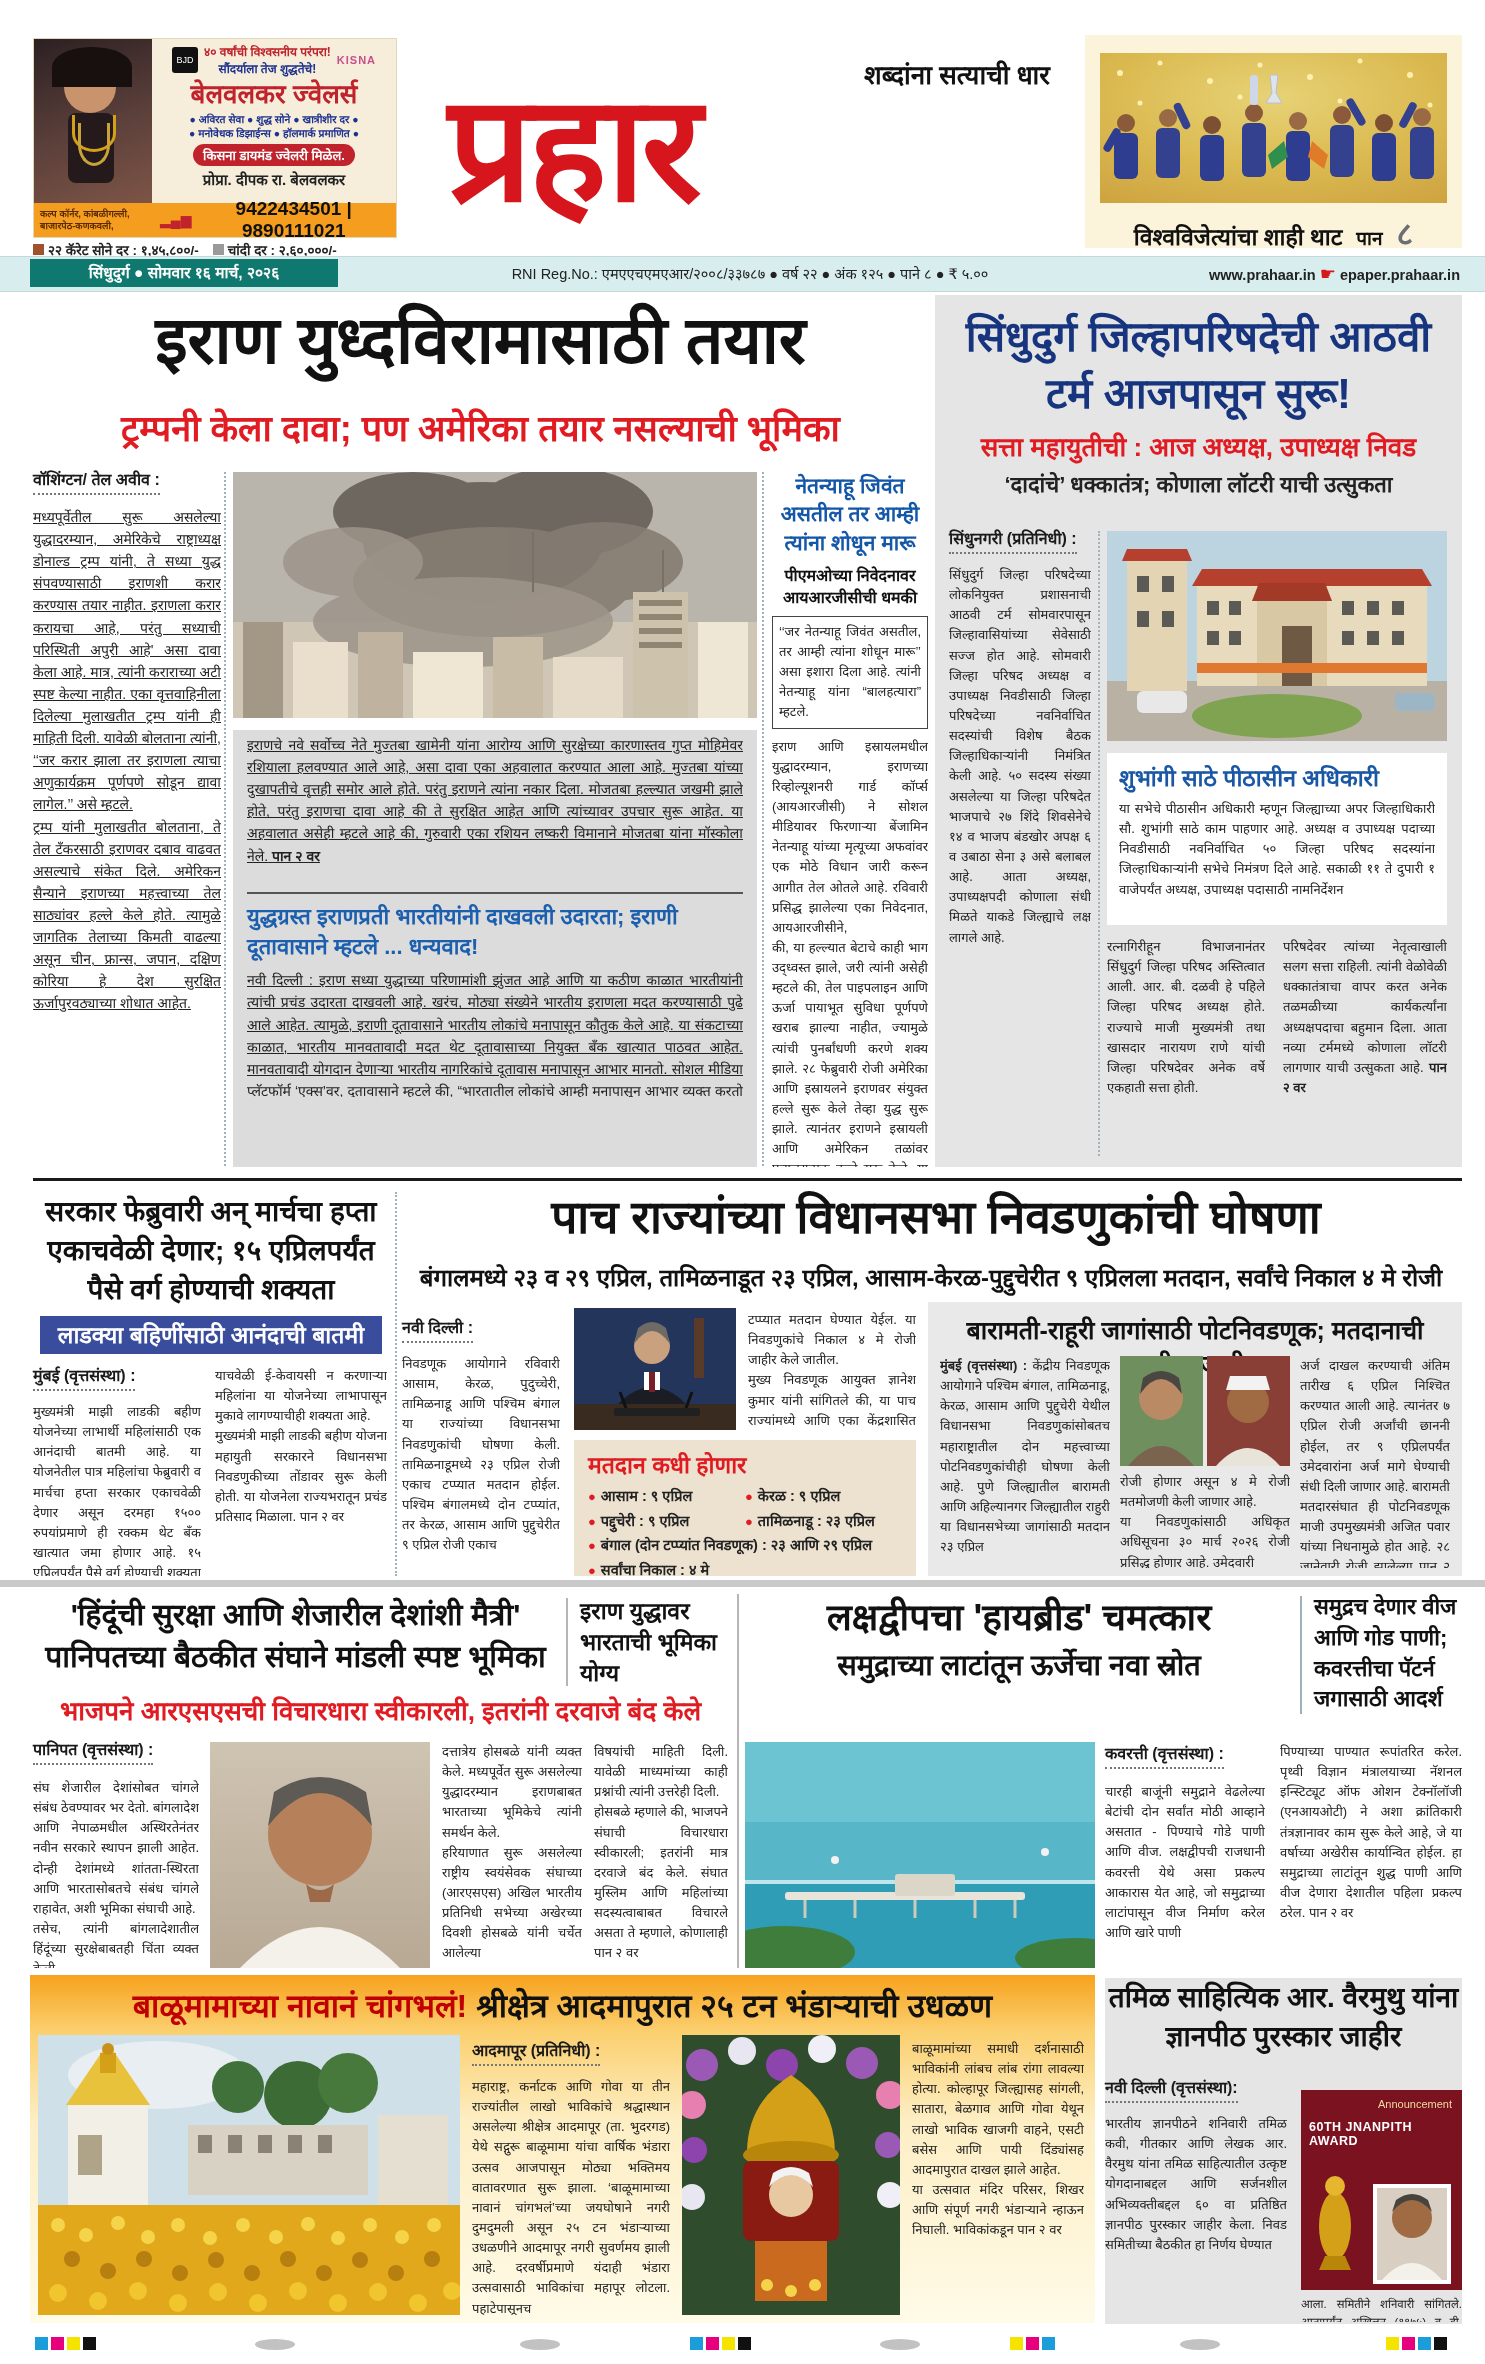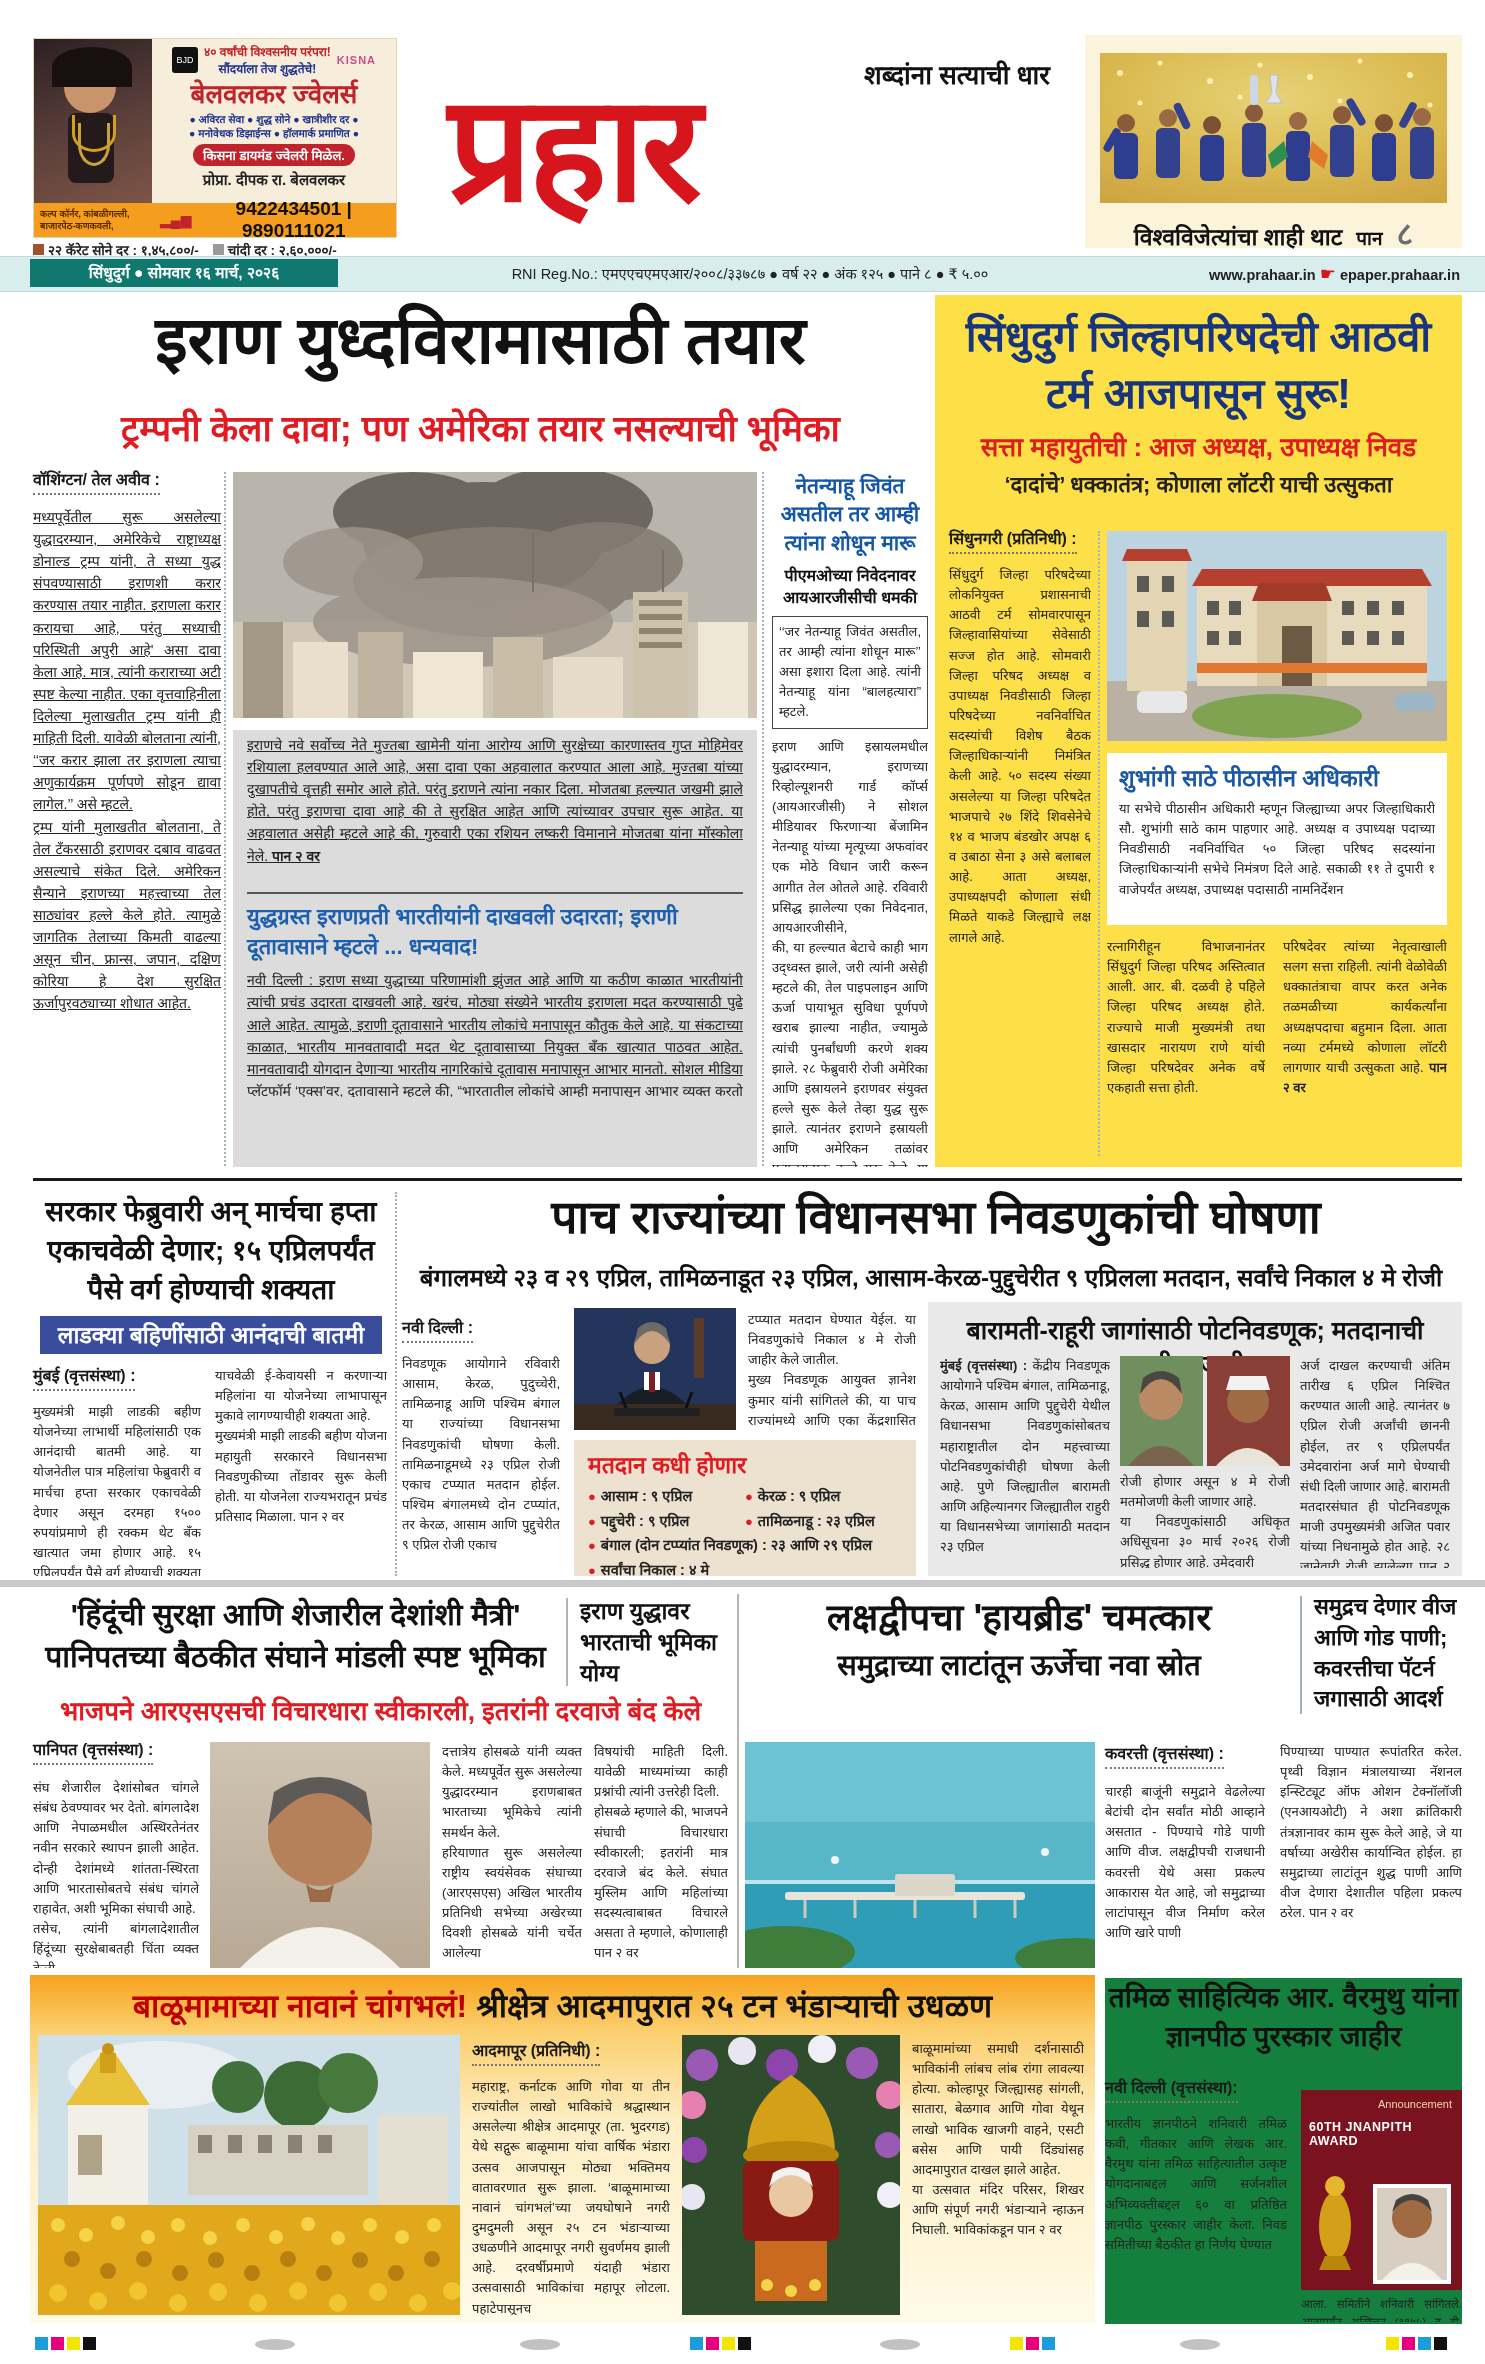--- a/index.html
+++ b/index.html
@@ -206,21 +206,21 @@
 <div class="abs vdot" style="left:762px;top:472px;height:694px;"></div>
 
 <div class="abs" style="left:772px;top:472px;width:156px;height:695px;overflow:hidden;">
   <div style="color:#1457a8;font-weight:900;font-size:21px;line-height:1.35;text-align:center;">नेतन्याहू जिवंत असतील तर आम्ही त्यांना शोधून मारू</div>
   <div style="color:#111;font-weight:900;font-size:16px;line-height:1.4;text-align:center;margin-top:8px;">पीएमओच्या निवेदनावर आयआरजीसीची धमकी</div>
   <div class="col-sm" style="border:1.5px solid #444;padding:5px 6px;margin:6px 0;">‘‘जर नेतन्याहू जिवंत असतील, तर आम्ही त्यांना शोधून मारू’’ असा इशारा दिला आहे. त्यांनी नेतन्याहू यांना “बालहत्यारा” म्हटले.</div>
   <div class="col-sm" style="margin-top:8px;">इराण आणि इस्रायलमधील युद्धादरम्यान, इराणच्या रिव्होल्यूशनरी गार्ड कॉर्प्स (आयआरजीसी) ने सोशल मीडियावर फिरणाऱ्या बेंजामिन नेतन्याहू यांच्या मृत्यूच्या अफवांवर एक मोठे विधान जारी करून आगीत तेल ओतले आहे. रविवारी प्रसिद्ध झालेल्या एका निवेदनात, आयआरजीसीने,</div>
   <div class="col-sm">की, या हल्ल्यात बेटाचे काही भाग उद्ध्वस्त झाले, जरी त्यांनी असेही म्हटले की, तेल पाइपलाइन आणि ऊर्जा पायाभूत सुविधा पूर्णपणे खराब झाल्या नाहीत, ज्यामुळे त्यांची पुनर्बांधणी करणे शक्य झाले. २८ फेब्रुवारी रोजी अमेरिका आणि इस्रायलने इराणवर संयुक्त हल्ले सुरू केले तेव्हा युद्ध सुरू झाले. त्यानंतर इराणने इस्रायली आणि अमेरिकन तळांवर प्रत्युत्तरात्मक हल्ले सुरू केले. या संघर्षात आतापर्यंत असंख्य लोकांचा मृत्यू झाला आहे, ज्यात १३</div>
 </div>
 
-<div class="abs" style="left:935px;top:295px;width:527px;height:872px;background:#fde047;">
+<div class="abs" style="left:935px;top:295px;width:527px;height:872px;background:#e5e5e5;">
   <div class="hl-blue center" style="font-size:42px;line-height:1.35;padding:14px 18px 4px 18px;">सिंधुदुर्ग जिल्हापरिषदेची आठवी टर्म आजपासून सुरू!</div>
   <div class="hl-red center" style="font-size:26px;padding:2px 10px;">सत्ता महायुतीची : आज अध्यक्ष, उपाध्यक्ष निवड</div>
   <div class="center" style="font-size:22px;font-weight:900;color:#222;padding:2px 10px 8px 10px;">‘दादांचे’ धक्कातंत्र; कोणाला लॉटरी याची उत्सुकता</div>
 
   <div style="position:absolute;left:14px;top:232px;">
     <span class="dateline">सिंधुनगरी (प्रतिनिधी) :</span>
   </div>
   <div class="col-sm" style="position:absolute;left:14px;top:270px;width:142px;height:588px;">सिंधुदुर्ग जिल्हा परिषदेच्या लोकनियुक्त प्रशासनाची आठवी टर्म सोमवारपासून जिल्हावासियांच्या सेवेसाठी सज्ज होत आहे. सोमवारी जिल्हा परिषद अध्यक्ष व उपाध्यक्ष निवडीसाठी जिल्हा परिषदेच्या नवनिर्वाचित सदस्यांची विशेष बैठक जिल्हाधिकाऱ्यांनी निमंत्रित केली आहे. ५० सदस्य संख्या असलेल्या या जिल्हा परिषदेत भाजपाचे २७ शिंदे शिवसेनेचे १४ व भाजप बंडखोर अपक्ष ६ व उबाठा सेना ३ असे बलाबल आहे. आता अध्यक्ष, उपाध्यक्षपदी कोणाला संधी मिळते याकडे जिल्ह्याचे लक्ष लागले आहे.</div>
   <div class="vdot" style="position:absolute;left:163px;top:236px;height:625px;"></div>
 
@@ -504,21 +504,21 @@
           <circle cx="85" cy="250" r="6"></circle>
           <circle cx="109" cy="256" r="6"></circle>
           <circle cx="133" cy="250" r="6"></circle>
         </g>
     </svg>
   </div>
   <div class="col-sm" style="position:absolute;left:882px;top:64px;width:172px;height:276px;">बाळूमामांच्या समाधी दर्शनासाठी भाविकांनी लांबच लांब रांगा लावल्या होत्या. कोल्हापूर जिल्ह्यासह सांगली, सातारा, बेळगाव आणि गोवा येथून लाखो भाविक खाजगी वाहने, एसटी बसेस आणि पायी दिंड्यांसह आदमापुरात दाखल झाले आहेत.
       या उत्सवात मंदिर परिसर, शिखर आणि संपूर्ण नगरी भंडाऱ्याने न्हाऊन निघाली. भाविकांकडून  पान २ वर</div>
 </div>
 
-<div class="abs" style="left:1105px;top:1978px;width:357px;height:346px;background:#15803d;">
+<div class="abs" style="left:1105px;top:1978px;width:357px;height:346px;background:#e5e5e5;">
   <div class="hl-black center" style="font-size:28px;line-height:1.4;">तमिळ साहित्यिक आर. वैरमुथु यांना ज्ञानपीठ पुरस्कार जाहीर</div>
   <div style="position:absolute;left:0;top:98px;">
     <span class="dateline">नवी दिल्ली (वृत्तसंस्था):</span>
   </div>
   <div class="col-sm" style="position:absolute;left:0;top:136px;width:182px;height:208px;">भारतीय ज्ञानपीठने शनिवारी तमिळ कवी, गीतकार आणि लेखक आर. वैरमुथ यांना तमिळ साहित्यातील उत्कृष्ट योगदानाबद्दल आणि सर्जनशील अभिव्यक्तीबद्दल ६० वा प्रतिष्ठित ज्ञानपीठ पुरस्कार जाहीर केला. निवड समितीच्या बैठकीत हा निर्णय घेण्यात</div>
   <div style="position:absolute;left:196px;top:112px;width:161px;height:200px;background:#7a1220;overflow:hidden;">
     <div style="color:#f0d9a0;font-size:11px;text-align:right;padding:8px 10px 0 0;">Announcement</div>
     <div style="color:#ffffff;font-weight:bold;font-size:12.5px;text-align:left;padding:10px 6px 0 8px;letter-spacing:0.5px;">60TH JNANPITH AWARD</div>
     <svg width="161" height="130" viewBox="0 0 161 130" style="position:absolute;left:0;bottom:0;">
       <g>

